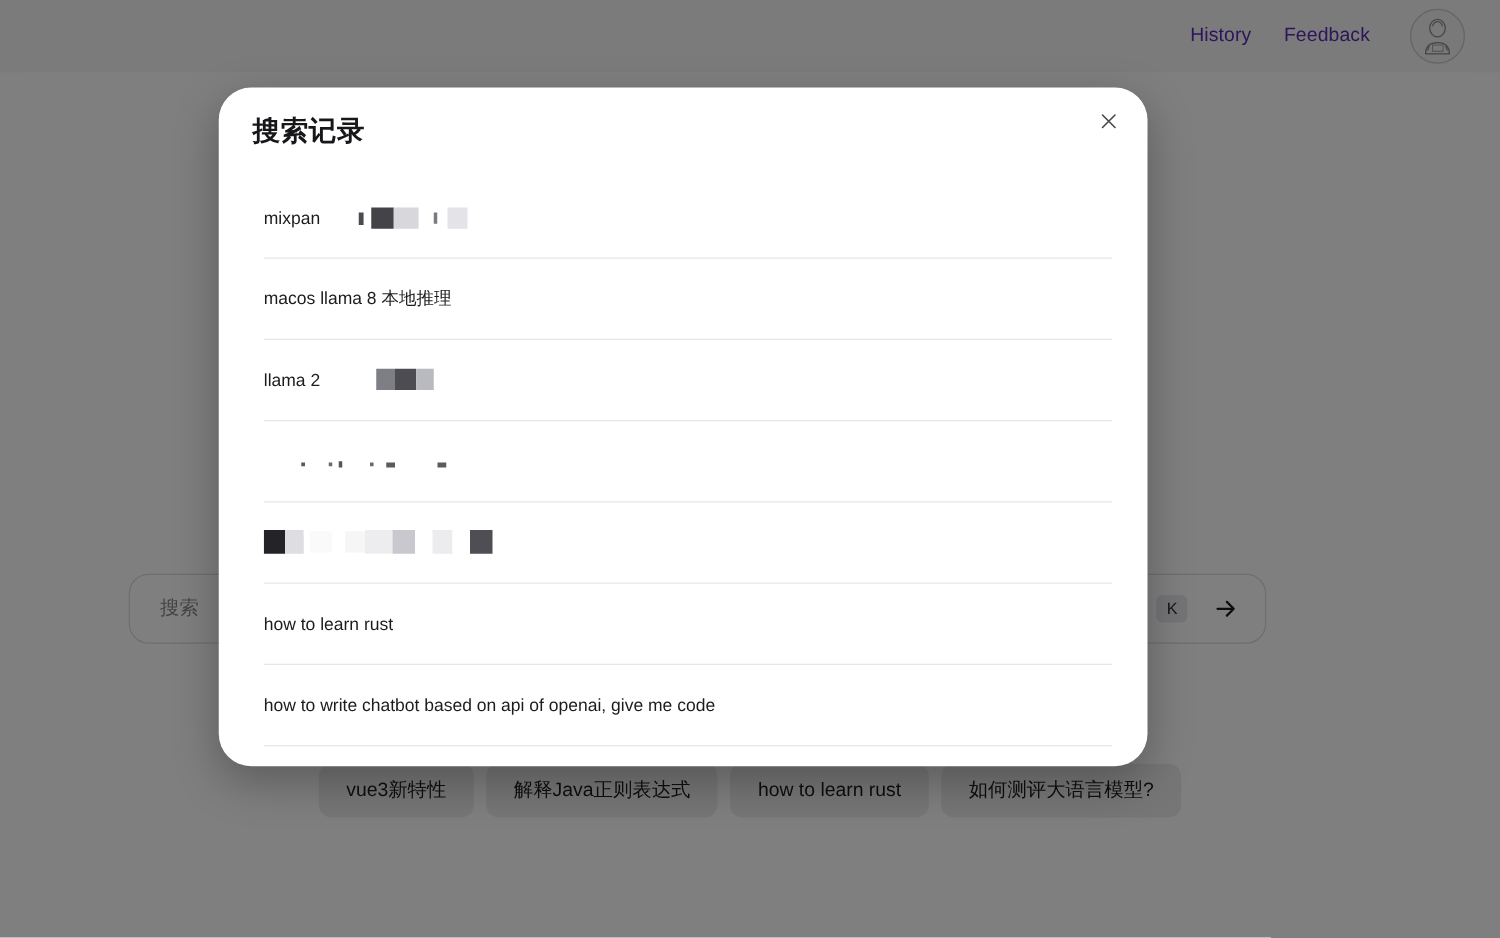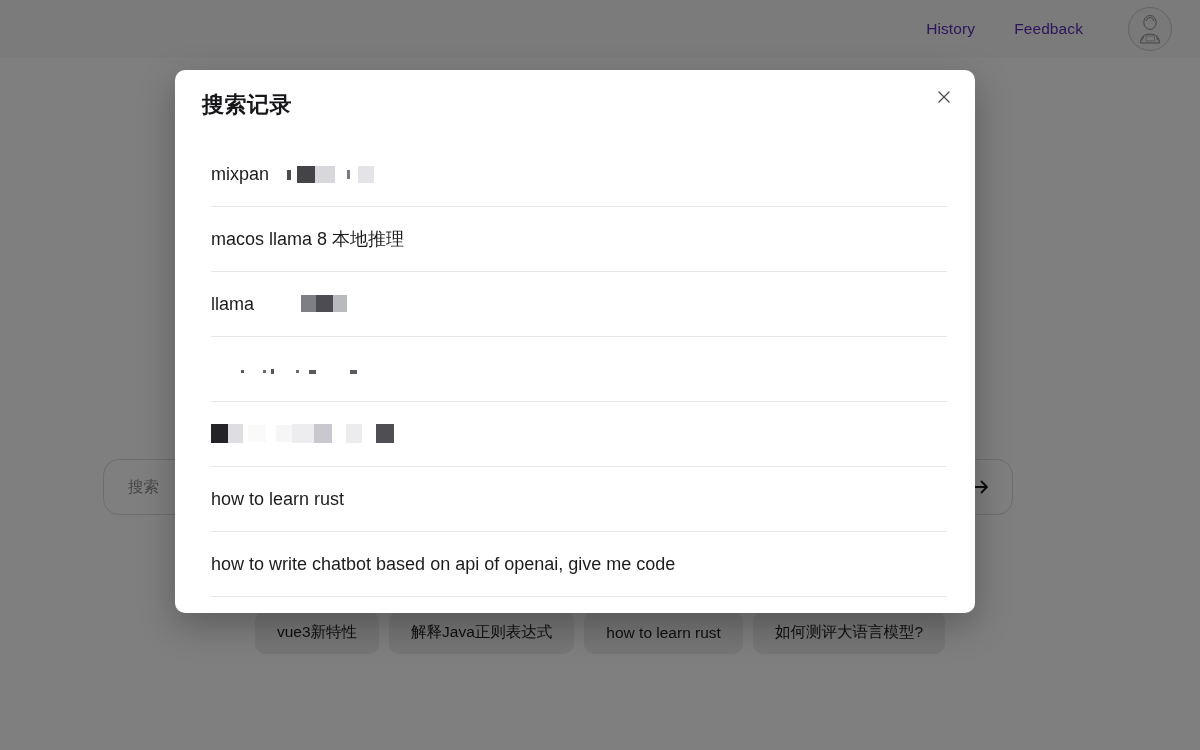--- a/index.html
+++ b/index.html
@@ -25,21 +25,21 @@
 
   #top-bar {
     position: absolute;
     top: 0; left: 0; right: 0;
     height: 58px;
     background: #f7f7f8;
     display: flex;
     align-items: center;
     justify-content: flex-end;
     padding-right: 28px;
-    gap: 39px;
+    gap: 26px;
   }
 
   .nav-link {
     color: #5b2bb5;
     font-size: 15.5px;
     letter-spacing: 0.1px;
     text-decoration: none;
     cursor: pointer;
     white-space: nowrap;
   }
@@ -151,24 +151,24 @@
     position: absolute;
     inset: 0;
     background: rgba(0, 0, 0, 0.5);
   }
 
   
   #modal {
     position: absolute;
     left: 175px;
     top: 70px;
-    width: 800px;
+    width: 743px;
     height: 543px;
     background: #ffffff;
-    border-radius: 10px;
+    border-radius: 26px;
     box-shadow: 0 12px 36px rgba(0,0,0,0.28);
     overflow: hidden;
   }
 
   #modal-title {
     position: absolute;
     left: 27px;
     top: 20px;
     font-size: 22px;
     font-weight: bold;
@@ -203,21 +203,21 @@
   .history-row {
     height: 65px;
     display: flex;
     align-items: center;
     border-bottom: 1px solid #e6e6e9;
     cursor: pointer;
     position: relative;
   }
 
   .history-text {
-    font-size: 18px;
+    font-size: 14px;
     color: #1c1c1e;
     white-space: nowrap;
     overflow: hidden;
   }
 
   
   .redaction { position: absolute; display: flex; align-items: center; }
   .rblk { height: 17px; flex: none; }
 
   .ghost-text {

